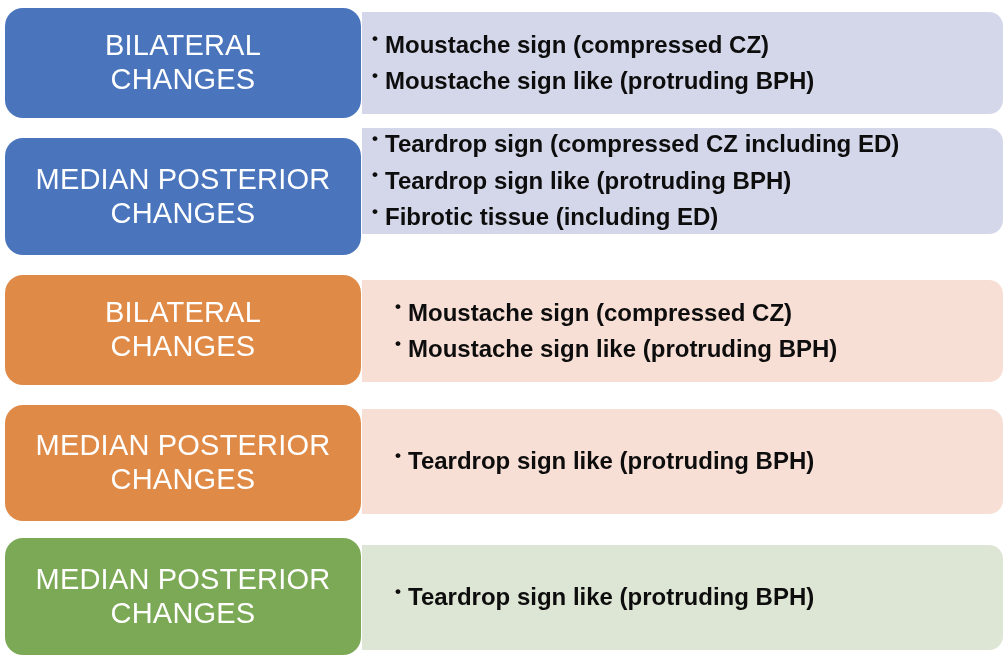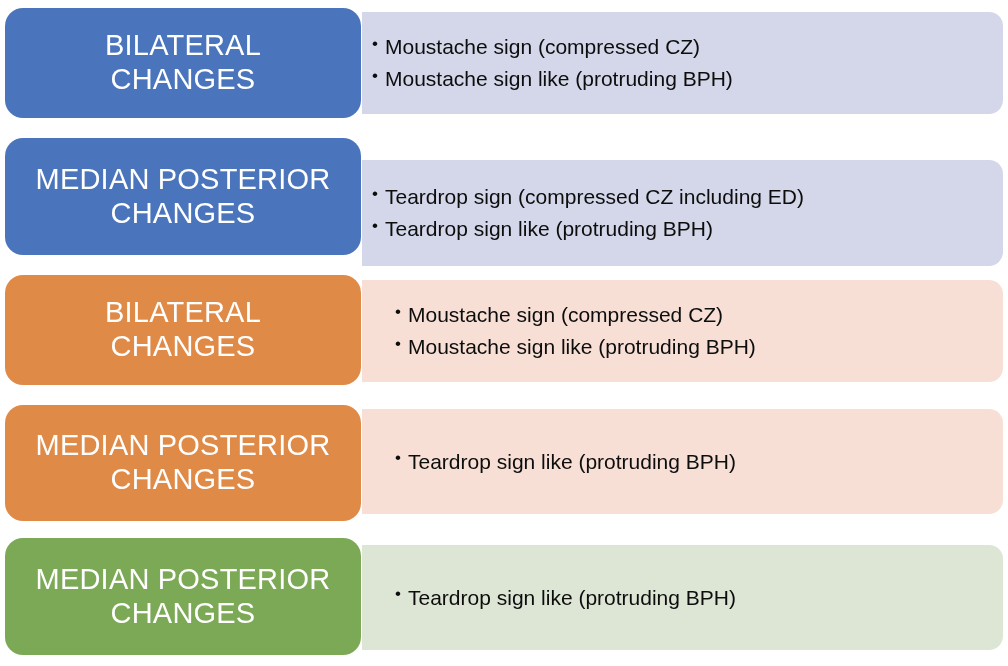--- a/index.html
+++ b/index.html
@@ -61,25 +61,26 @@
     flex-direction: column;
     justify-content: center;
   }
   .bullet-list {
     margin: 0;
     padding: 0;
     list-style: none;
   }
   .bullet-item {
     position: relative;
-    font-size: 21px;
+    font-size: 24px;
     line-height: 1.52;
     color: #0d0d0d;
     padding-left: 13px;
     white-space: nowrap;
+    font-weight: bold;
   }
   .bullet-item::before {
     content: "\2022";
     position: absolute;
     left: 0;
     top: -0.5px;
     font-size: 17px;
     color: #0d0d0d;
   }
 
@@ -101,24 +102,25 @@
           <li class="bullet-item">Moustache sign (compressed CZ)</li>
           <li class="bullet-item">Moustache sign like  (protruding BPH)</li>
         </ul>
       </div>
     </div>
     <div class="row" style="top: 0px; height: 666px; pointer-events: none;">
       <div class="cat-box" style="top: 138px; height: 117px; background: rgb(74, 117, 189); pointer-events: auto;">
         <div class="cat-label">MEDIAN POSTERIOR
 CHANGES</div>
       </div>
-      <div class="detail-panel indent-0" style="top: 160px; height: 106px; background: rgb(211, 215, 233); pointer-events: auto;">
+      <div class="detail-panel indent-0" style="top: 128px; height: 106px; background: rgb(211, 215, 233); pointer-events: auto;">
         <ul class="bullet-list">
           <li class="bullet-item">Teardrop sign (compressed CZ including ED)</li>
           <li class="bullet-item">Teardrop sign like  (protruding BPH)</li>
+          <li class="bullet-item">Fibrotic tissue (including ED)</li>
         </ul>
       </div>
     </div>
     <div class="row" style="top: 0px; height: 666px; pointer-events: none;">
       <div class="cat-box" style="top: 275px; height: 110px; background: rgb(224, 138, 72); pointer-events: auto;">
         <div class="cat-label">BILATERAL
 CHANGES</div>
       </div>
       <div class="detail-panel indent-1" style="top: 280px; height: 102px; background: rgb(247, 223, 214); pointer-events: auto;">
         <ul class="bullet-list">

